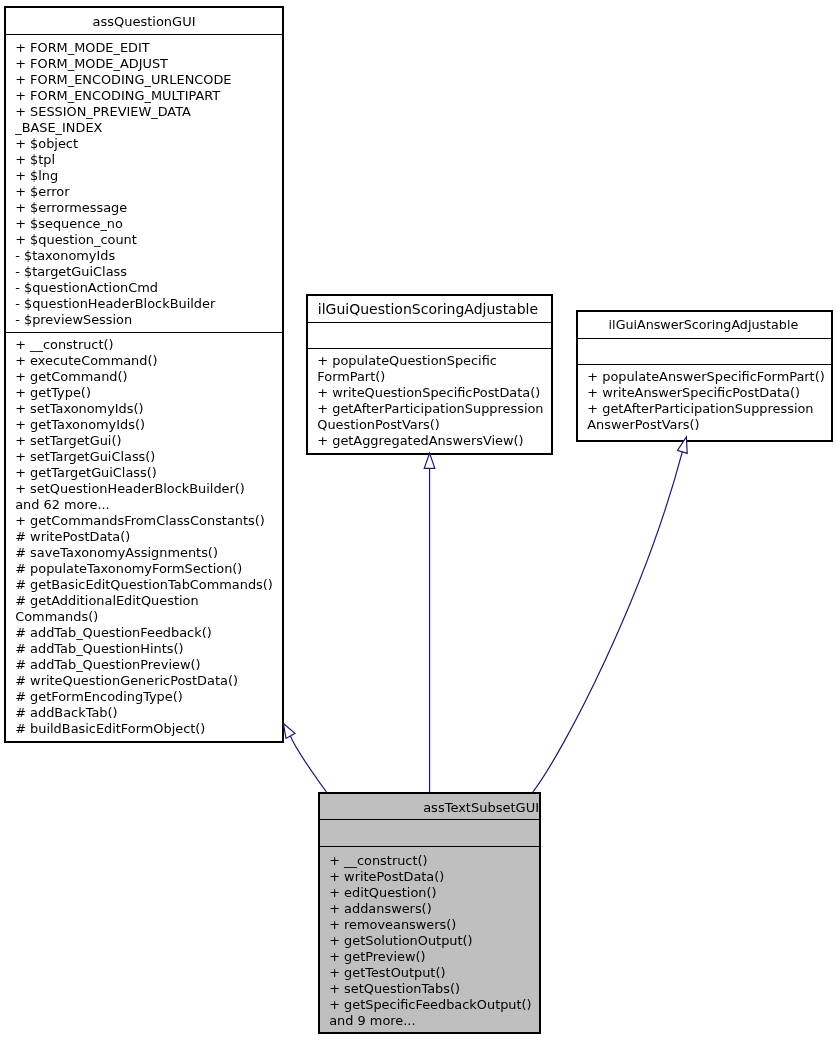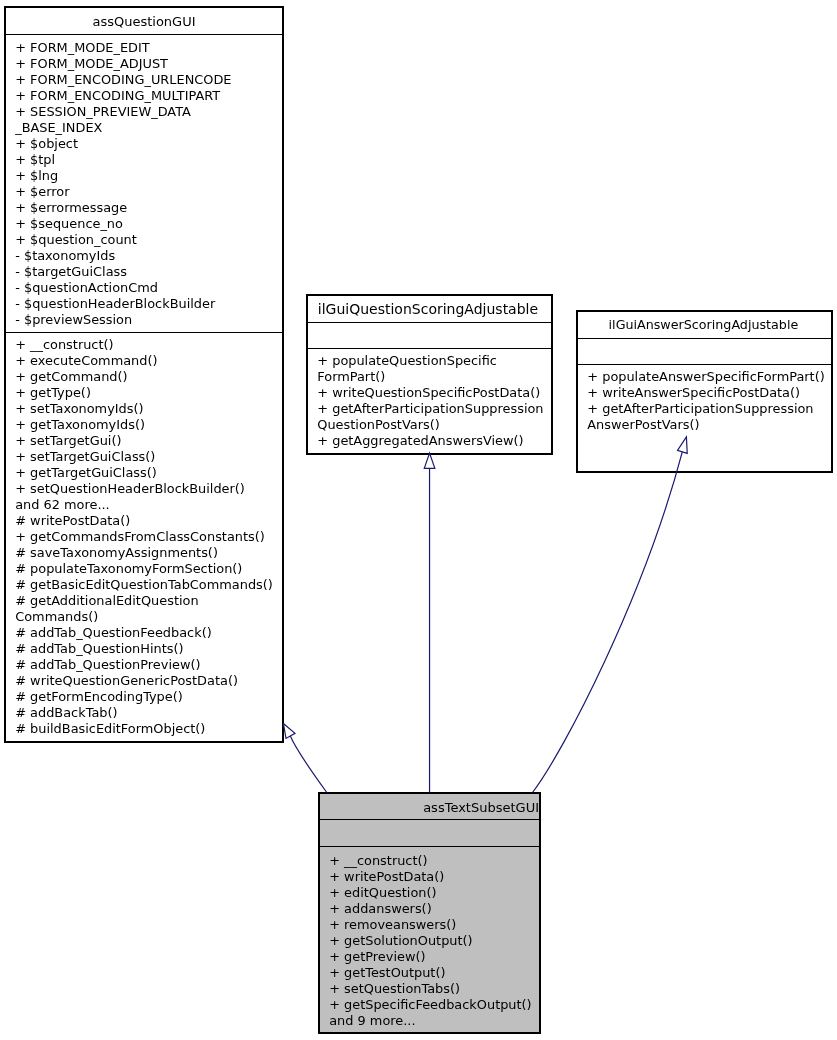--- a/index.html
+++ b/index.html
@@ -55,22 +55,22 @@
       <div class="uml-row">+ executeCommand()</div>
       <div class="uml-row">+ getCommand()</div>
       <div class="uml-row">+ getType()</div>
       <div class="uml-row">+ setTaxonomyIds()</div>
       <div class="uml-row">+ getTaxonomyIds()</div>
       <div class="uml-row">+ setTargetGui()</div>
       <div class="uml-row">+ setTargetGuiClass()</div>
       <div class="uml-row">+ getTargetGuiClass()</div>
       <div class="uml-row">+ setQuestionHeaderBlockBuilder()</div>
       <div class="uml-row">and 62 more...</div>
+      <div class="uml-row">+ getCommandsFromClassConstants()</div>
       <div class="uml-row"># writePostData()</div>
-      <div class="uml-row">+ getCommandsFromClassConstants()</div>
       <div class="uml-row"># saveTaxonomyAssignments()</div>
       <div class="uml-row"># populateTaxonomyFormSection()</div>
       <div class="uml-row"># getBasicEditQuestionTabCommands()</div>
       <div class="uml-row"># getAdditionalEditQuestion</div>
       <div class="uml-row">Commands()</div>
       <div class="uml-row"># addTab_QuestionFeedback()</div>
       <div class="uml-row"># addTab_QuestionHints()</div>
       <div class="uml-row"># addTab_QuestionPreview()</div>
       <div class="uml-row"># writeQuestionGenericPostData()</div>
       <div class="uml-row"># getFormEncodingType()</div>
@@ -89,21 +89,21 @@
     <div class="uml-rows" style="top:56.80px;left:9.80px;">
       <div class="uml-row">+ populateQuestionSpecific</div>
       <div class="uml-row">FormPart()</div>
       <div class="uml-row">+ writeQuestionSpecificPostData()</div>
       <div class="uml-row">+ getAfterParticipationSuppression</div>
       <div class="uml-row">QuestionPostVars()</div>
       <div class="uml-row">+ getAggregatedAnswersView()</div>
     </div>
   </div>
 </div>
-<div class="uml-class" style="left: 575.5px; top: 310px; width: 257px; height: 163px; background-color: rgb(255, 255, 255); border-color: rgb(0, 0, 0);">
+<div class="uml-class" style="left: 575.5px; top: 310px; width: 257px; height: 132px; background-color: rgb(255, 255, 255); border-color: rgb(0, 0, 0);">
   <div class="uml-inner">
     <div class="uml-title" style="top:5.00px;font-size:12.7px;left:-0.6px;right:0.6px;">ilGuiAnswerScoringAdjustable</div>
     <div class="uml-div" style="top: 25.7px; background-color: rgb(0, 0, 0);"></div>
     <div class="uml-rows" style="top:31.60px;left:9.80px;">
     </div>
     <div class="uml-div" style="top: 51.6px; background-color: rgb(0, 0, 0);"></div>
     <div class="uml-rows" style="top:57.10px;left:9.80px;">
       <div class="uml-row">+ populateAnswerSpecificFormPart()</div>
       <div class="uml-row">+ writeAnswerSpecificPostData()</div>
       <div class="uml-row">+ getAfterParticipationSuppression</div>

